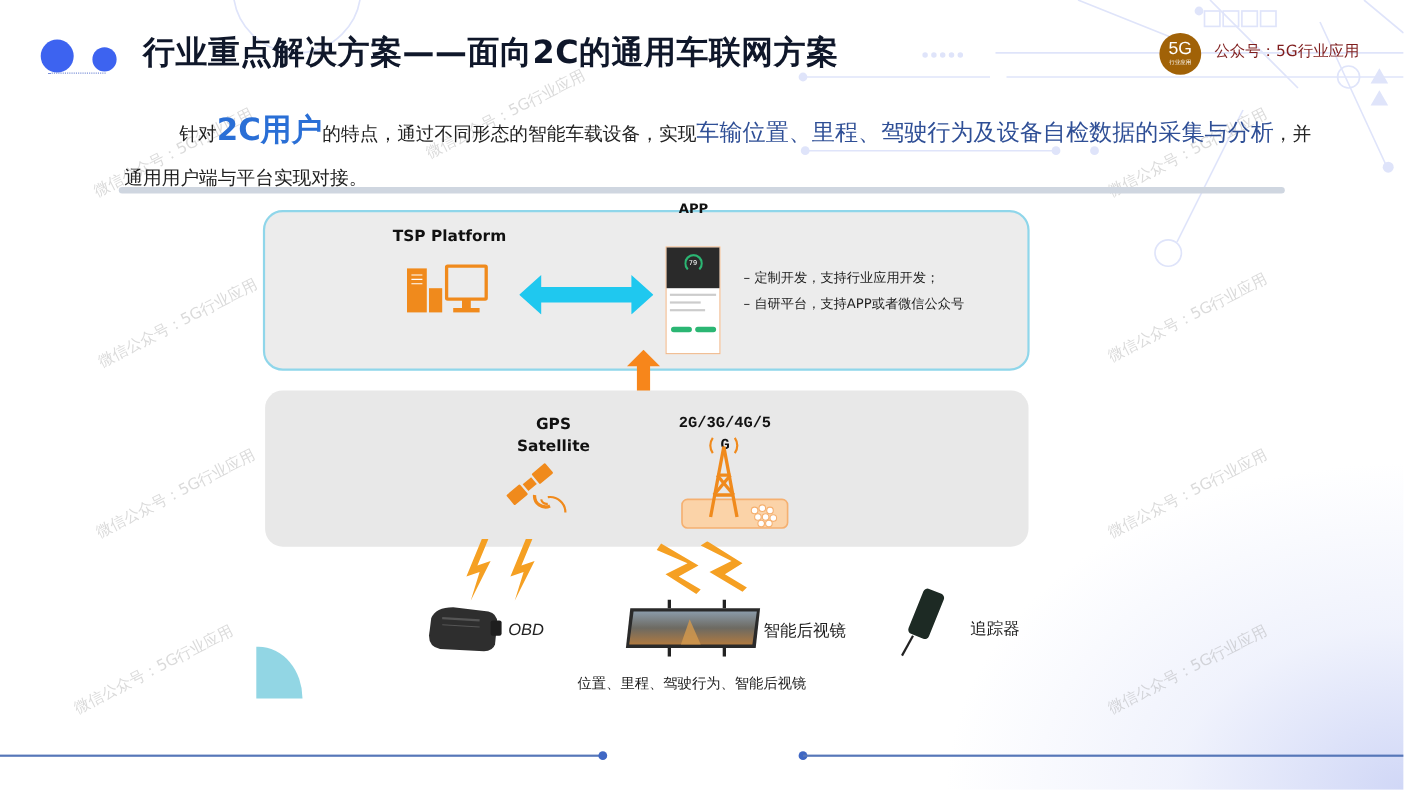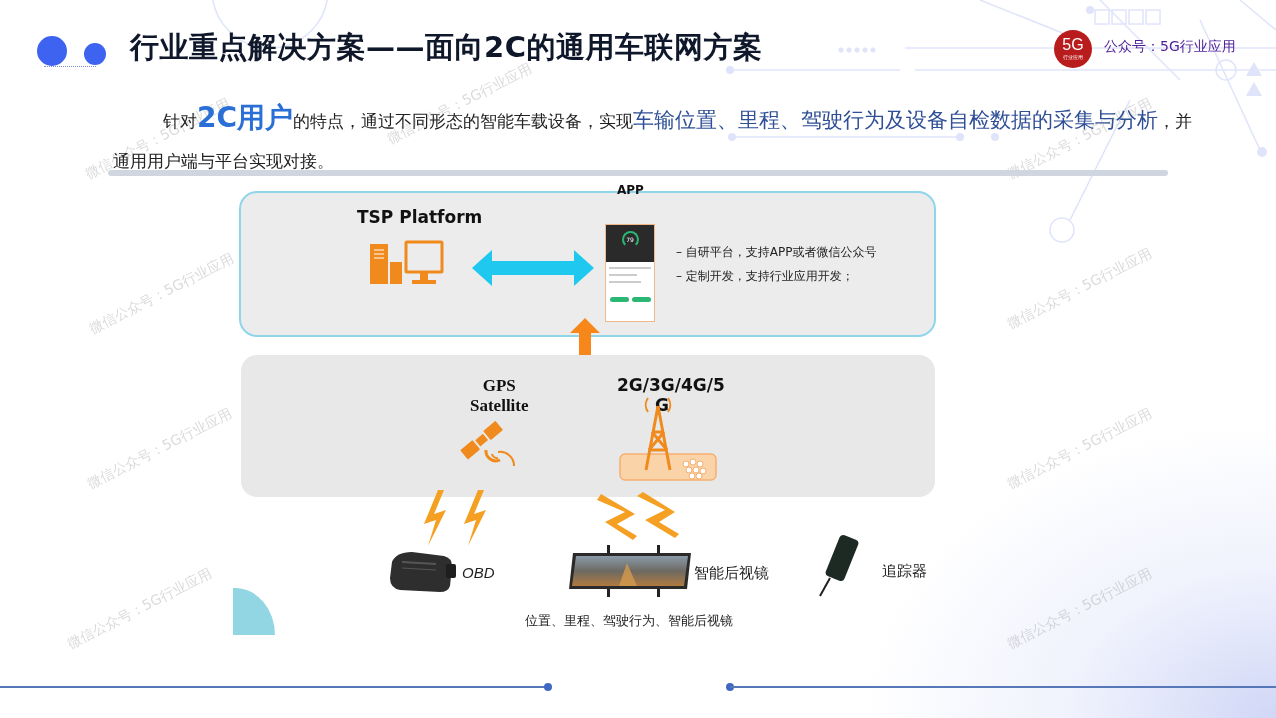--- a/index.html
+++ b/index.html
@@ -11,43 +11,43 @@
   #bg-decor { position: absolute; left: 0; top: 0; width: 1276px; height: 718px; pointer-events: none; }
   .corner-glow { position: absolute; right: 0; bottom: 0; width: 420px; height: 300px;
     background: radial-gradient(ellipse at 100% 100%, rgba(200,208,245,0.85) 0%, rgba(225,230,250,0.5) 35%, rgba(255,255,255,0) 70%); }
 
   
   .dot-big { left: 37px; top: 36px; width: 30px; height: 30px; border-radius: 50%; background: #3d63f0; }
   .dot-small { left: 84px; top: 43px; width: 22px; height: 22px; border-radius: 50%; background: #3d63f0; }
   .dot-underline { left: 44px; top: 66px; width: 52px; border-top: 1px dotted #7a8fd8; }
   .page-title { left: 130px; top: 28px; font-size: 29px; font-weight: bold; color: #0f172a; letter-spacing: 0.5px; white-space: nowrap; }
 
-  .brand-badge { left: 1054px; top: 30px; width: 38px; height: 38px; border-radius: 50%; background: #b91c1c;
+  .brand-badge { left: 1054px; top: 30px; width: 38px; height: 38px; border-radius: 50%; background: #a16207;
     color: #fff; text-align: center; }
   .brand-badge .big { display: block; font-size: 16px; line-height: 19px; padding-top: 5px; font-family: "Liberation Sans", sans-serif; }
   .brand-badge .small { display: block; font-size: 5px; line-height: 7px; }
-  .brand-text { left: 1104px; top: 38px; font-size: 14px; color: #4c1d95; white-space: nowrap; }
+  .brand-text { left: 1104px; top: 38px; font-size: 14px; color: #7f1d1d; white-space: nowrap; }
 
   
   .intro { left: 113px; top: 98px; width: 1080px; font-size: 17px; line-height: 40px; color: #222; }
   .intro .indent { display: inline-block; width: 50px; }
   .intro .hl { color: #2f4f96; font-weight: normal; font-size: 21px; }
   .intro .hl2 { color: #2a6fd6; font-weight: bold; font-size: 28px; }
   .intro-divider { left: 108px; top: 170px; width: 1060px; height: 6px; border-radius: 3px; background: #cfd6e0; }
 
   
   .panel-top { left: 239px; top: 191px; width: 697px; height: 146px; background: #ececec;
     border: 2px solid #8fd6ea; border-radius: 18px; }
   .panel-bottom { left: 241px; top: 355px; width: 694px; height: 142px; background: #e8e8e8; border-radius: 16px; }
 
-  .lbl-bold { font-weight: bold; font-size: 17px; color: #111; white-space: nowrap; }
+  .lbl-bold { font-weight: bold; font-size: 14px; color: #111; white-space: nowrap; }
   .lbl-tsp { left: 357px; top: 207px; }
   .lbl-app { left: 617px; top: 183px; font-size: 12px; }
-  .lbl-gps { left: 470px; top: 376px; text-align: center; line-height: 20px; font-family: Liberation Serif, serif; }
-  .lbl-net { left: 617px; top: 375px; line-height: 20px; }
+  .lbl-gps { left: 470px; top: 376px; text-align: center; line-height: 20px; }
+  .lbl-net { left: 617px; top: 375px; line-height: 20px; font-family: Liberation Mono, monospace; }
 
   .features { left: 676px; top: 240px; font-size: 12px; line-height: 24px; color: #222; list-style: none; }
   .features li::before { content: "–  "; }
 
   .lbl-device { font-size: 15px; color: #222; white-space: nowrap; }
   .lbl-obd { left: 462px; top: 564px; font-family: "Liberation Sans", sans-serif; font-style: italic; }
   .lbl-mirror { left: 694px; top: 564px; }
   .lbl-tracker { left: 882px; top: 562px; }
   .caption { left: 525px; top: 612px; font-size: 13px; color: #222; white-space: nowrap; }
 
@@ -151,22 +151,22 @@
     <div style="position:absolute;left:0;width:48px;top:11px;text-align:center;font-size:6px;color:#fff;">79</div>
   </div>
   <div style="margin:5px 3px;height:2px;background:#ccc;"></div>
   <div style="margin:5px 3px;height:2px;background:#ccc;width:28px;"></div>
   <div style="margin:5px 3px;height:2px;background:#ccc;width:32px;"></div>
   <div style="position:absolute;left:4px;top:72px;width:19px;height:5px;background:#2bb673;border-radius:3px;"></div>
   <div style="position:absolute;left:26px;top:72px;width:19px;height:5px;background:#2bb673;border-radius:3px;"></div>
 </div>
 
 <ul class="abs features">
+  <li>定制开发，支持行业应用开发；</li>
   <li>自研平台，支持APP或者微信公众号</li>
-  <li>定制开发，支持行业应用开发；</li>
 </ul>
 
 <svg class="abs" style="left:570px;top:318px;" width="30" height="54">
   <polygon points="15,0 30,15 21,15 21,39 30,39 15,54 0,39 9,39 9,15 0,15" fill="#f7861b"></polygon>
 </svg>
 
 <div class="abs panel-bottom"></div>
 <div class="abs lbl-bold lbl-gps">
   <div>GPS</div>
   <div>Satellite</div>

